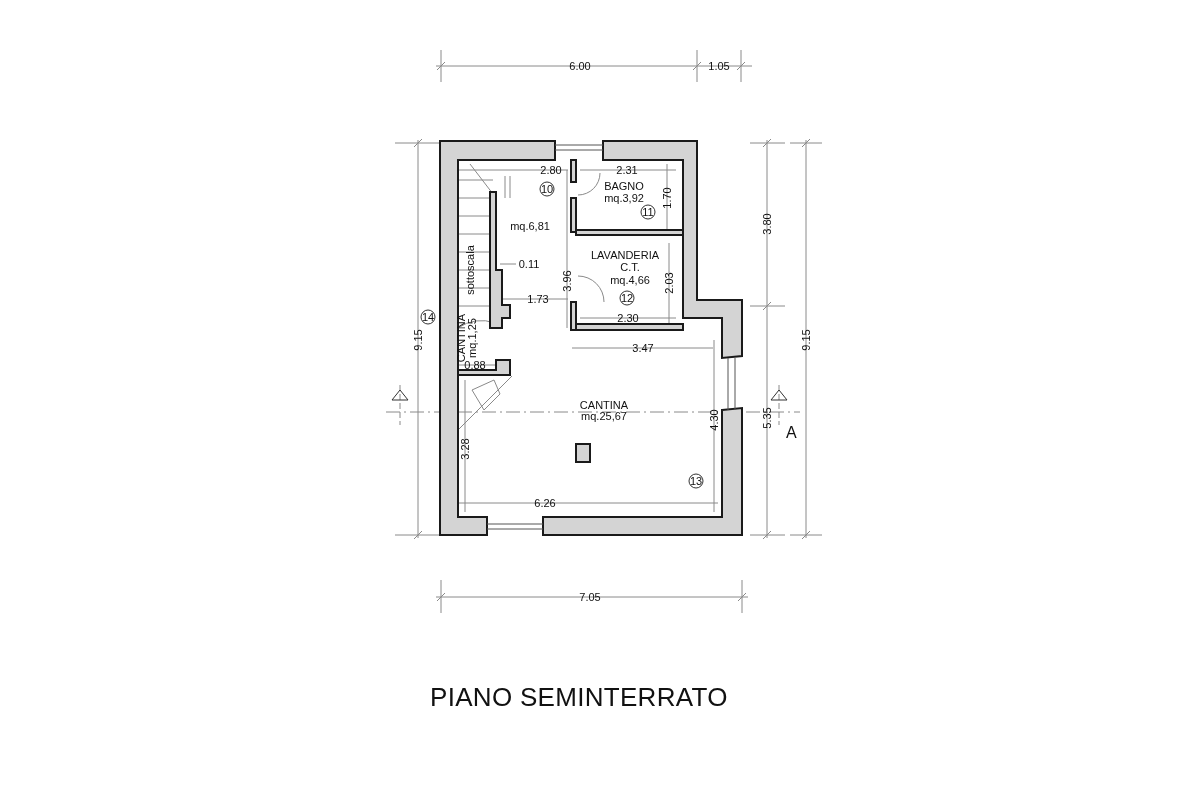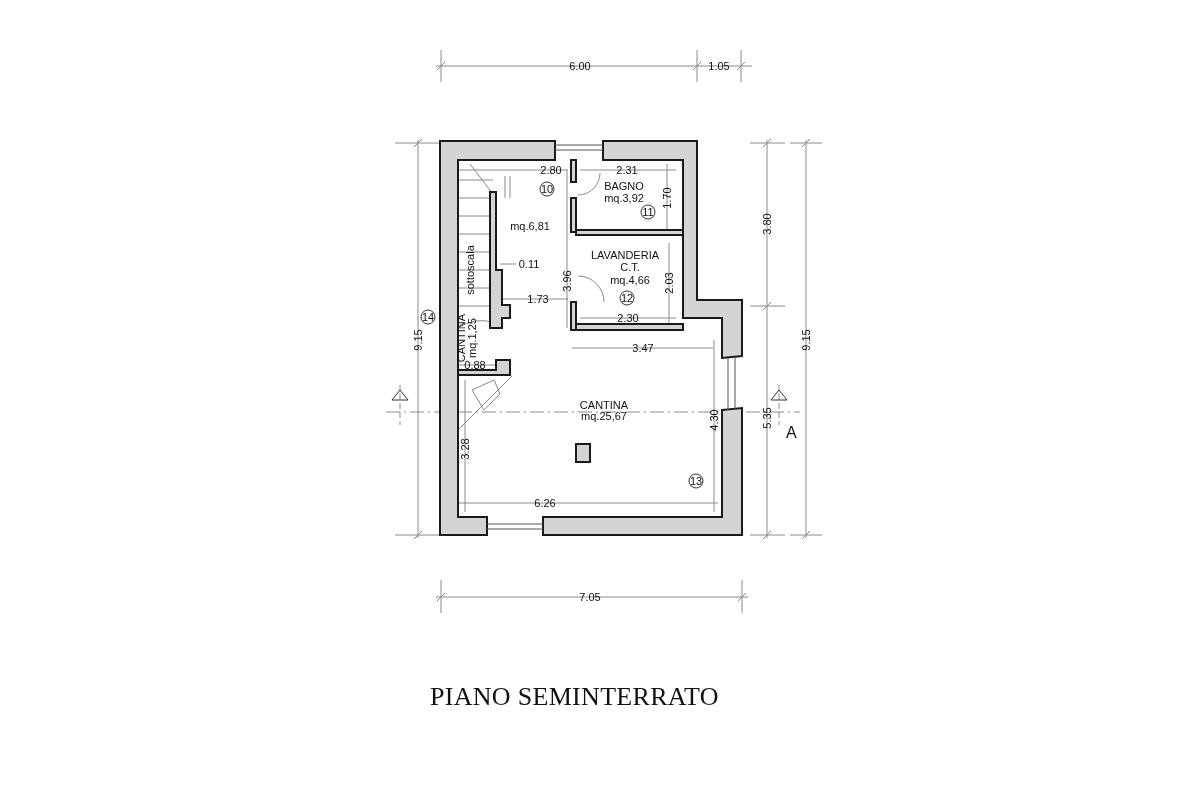--- a/index.html
+++ b/index.html
@@ -1,20 +1,20 @@
 <!DOCTYPE html>
 <html><head>
 <meta charset="utf-8">
 <style>
   html,body{margin:0;padding:0;background:#ffffff;}
   body{width:1200px;height:800px;position:relative;overflow:hidden;font-family:"Liberation Sans",sans-serif;}
   svg{position:absolute;left:0;top:0;}
   .dim{font-size:11px;fill:#111;font-family:"Liberation Sans",sans-serif;}
   .lbl{font-size:11px;fill:#111;font-family:"Liberation Sans",sans-serif;}
-  .title{position:absolute;left:430px;top:682px;font-size:26px;color:#111;letter-spacing:0.3px;font-family:Liberation Serif, serif;}
+  .title{position:absolute;left:430px;top:682px;font-size:26px;color:#111;letter-spacing:0.3px;font-family:Liberation Sans, sans-serif;}
 </style>
 </head>
 <body>
 
 <svg width="1200" height="800" viewBox="0 0 1200 800">
 
   <g stroke="#8a8a8a" stroke-width="1" fill="none">
 
     <line x1="436" y1="66" x2="752" y2="66"></line>
     <line x1="441" y1="50" x2="441" y2="82"></line>

